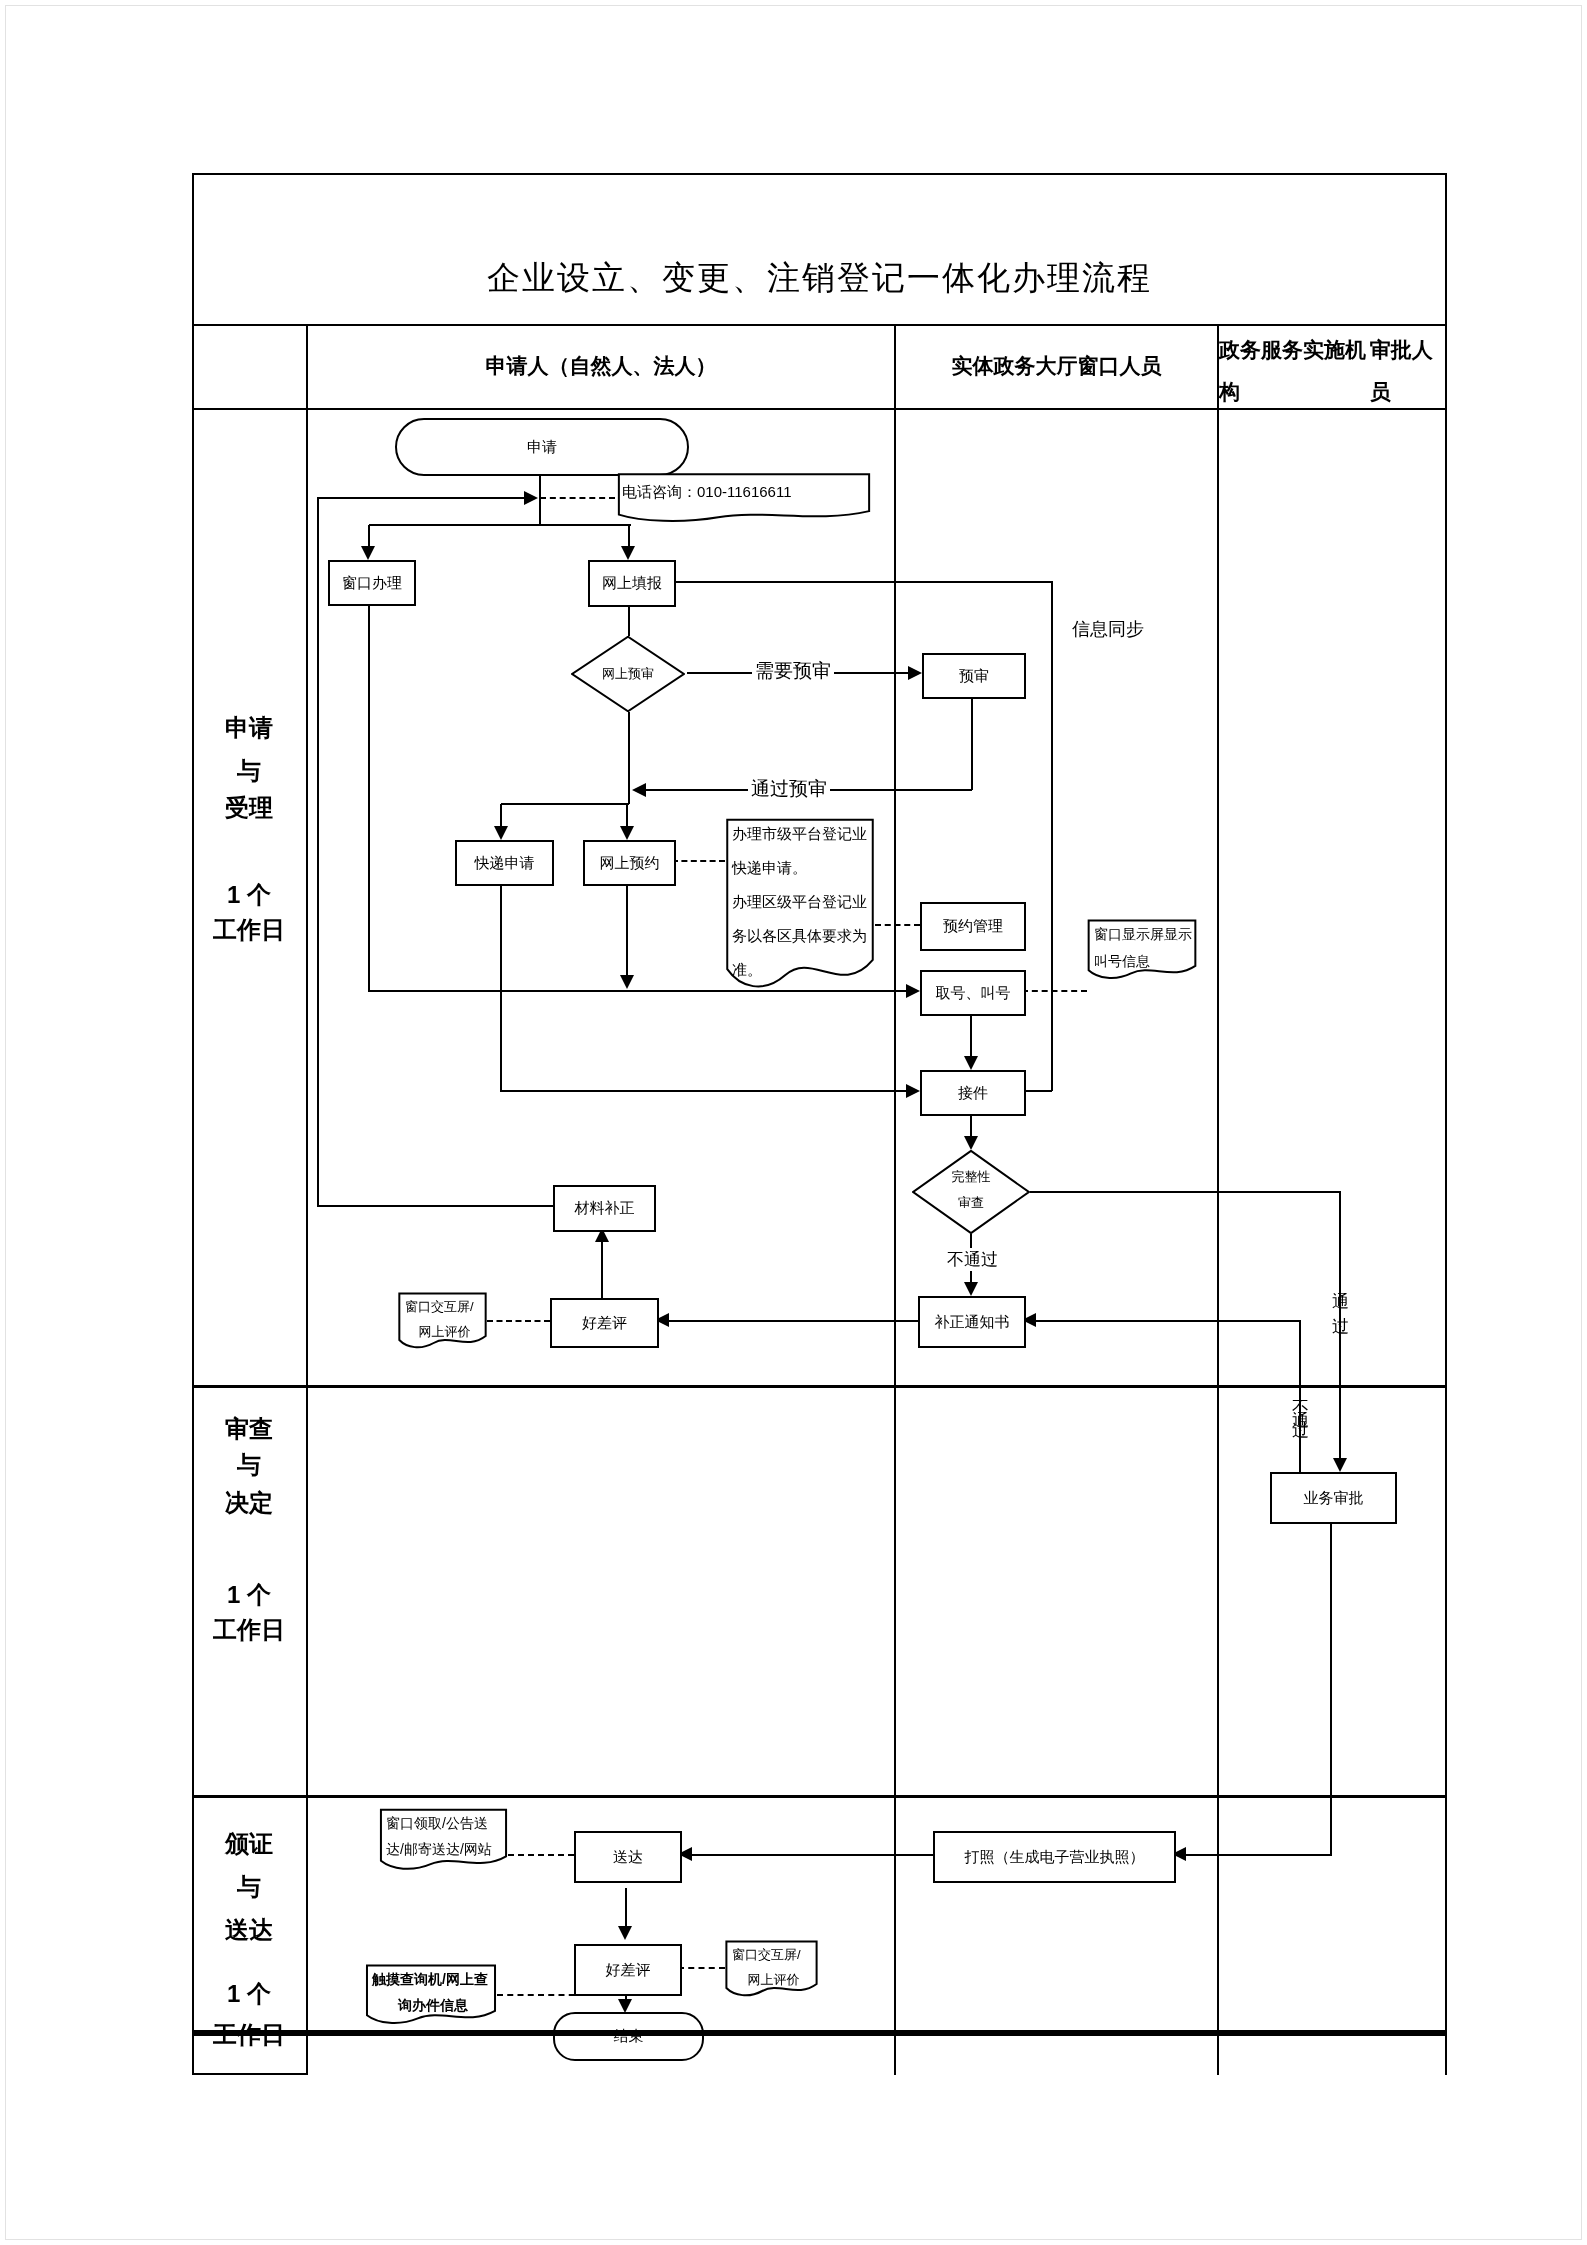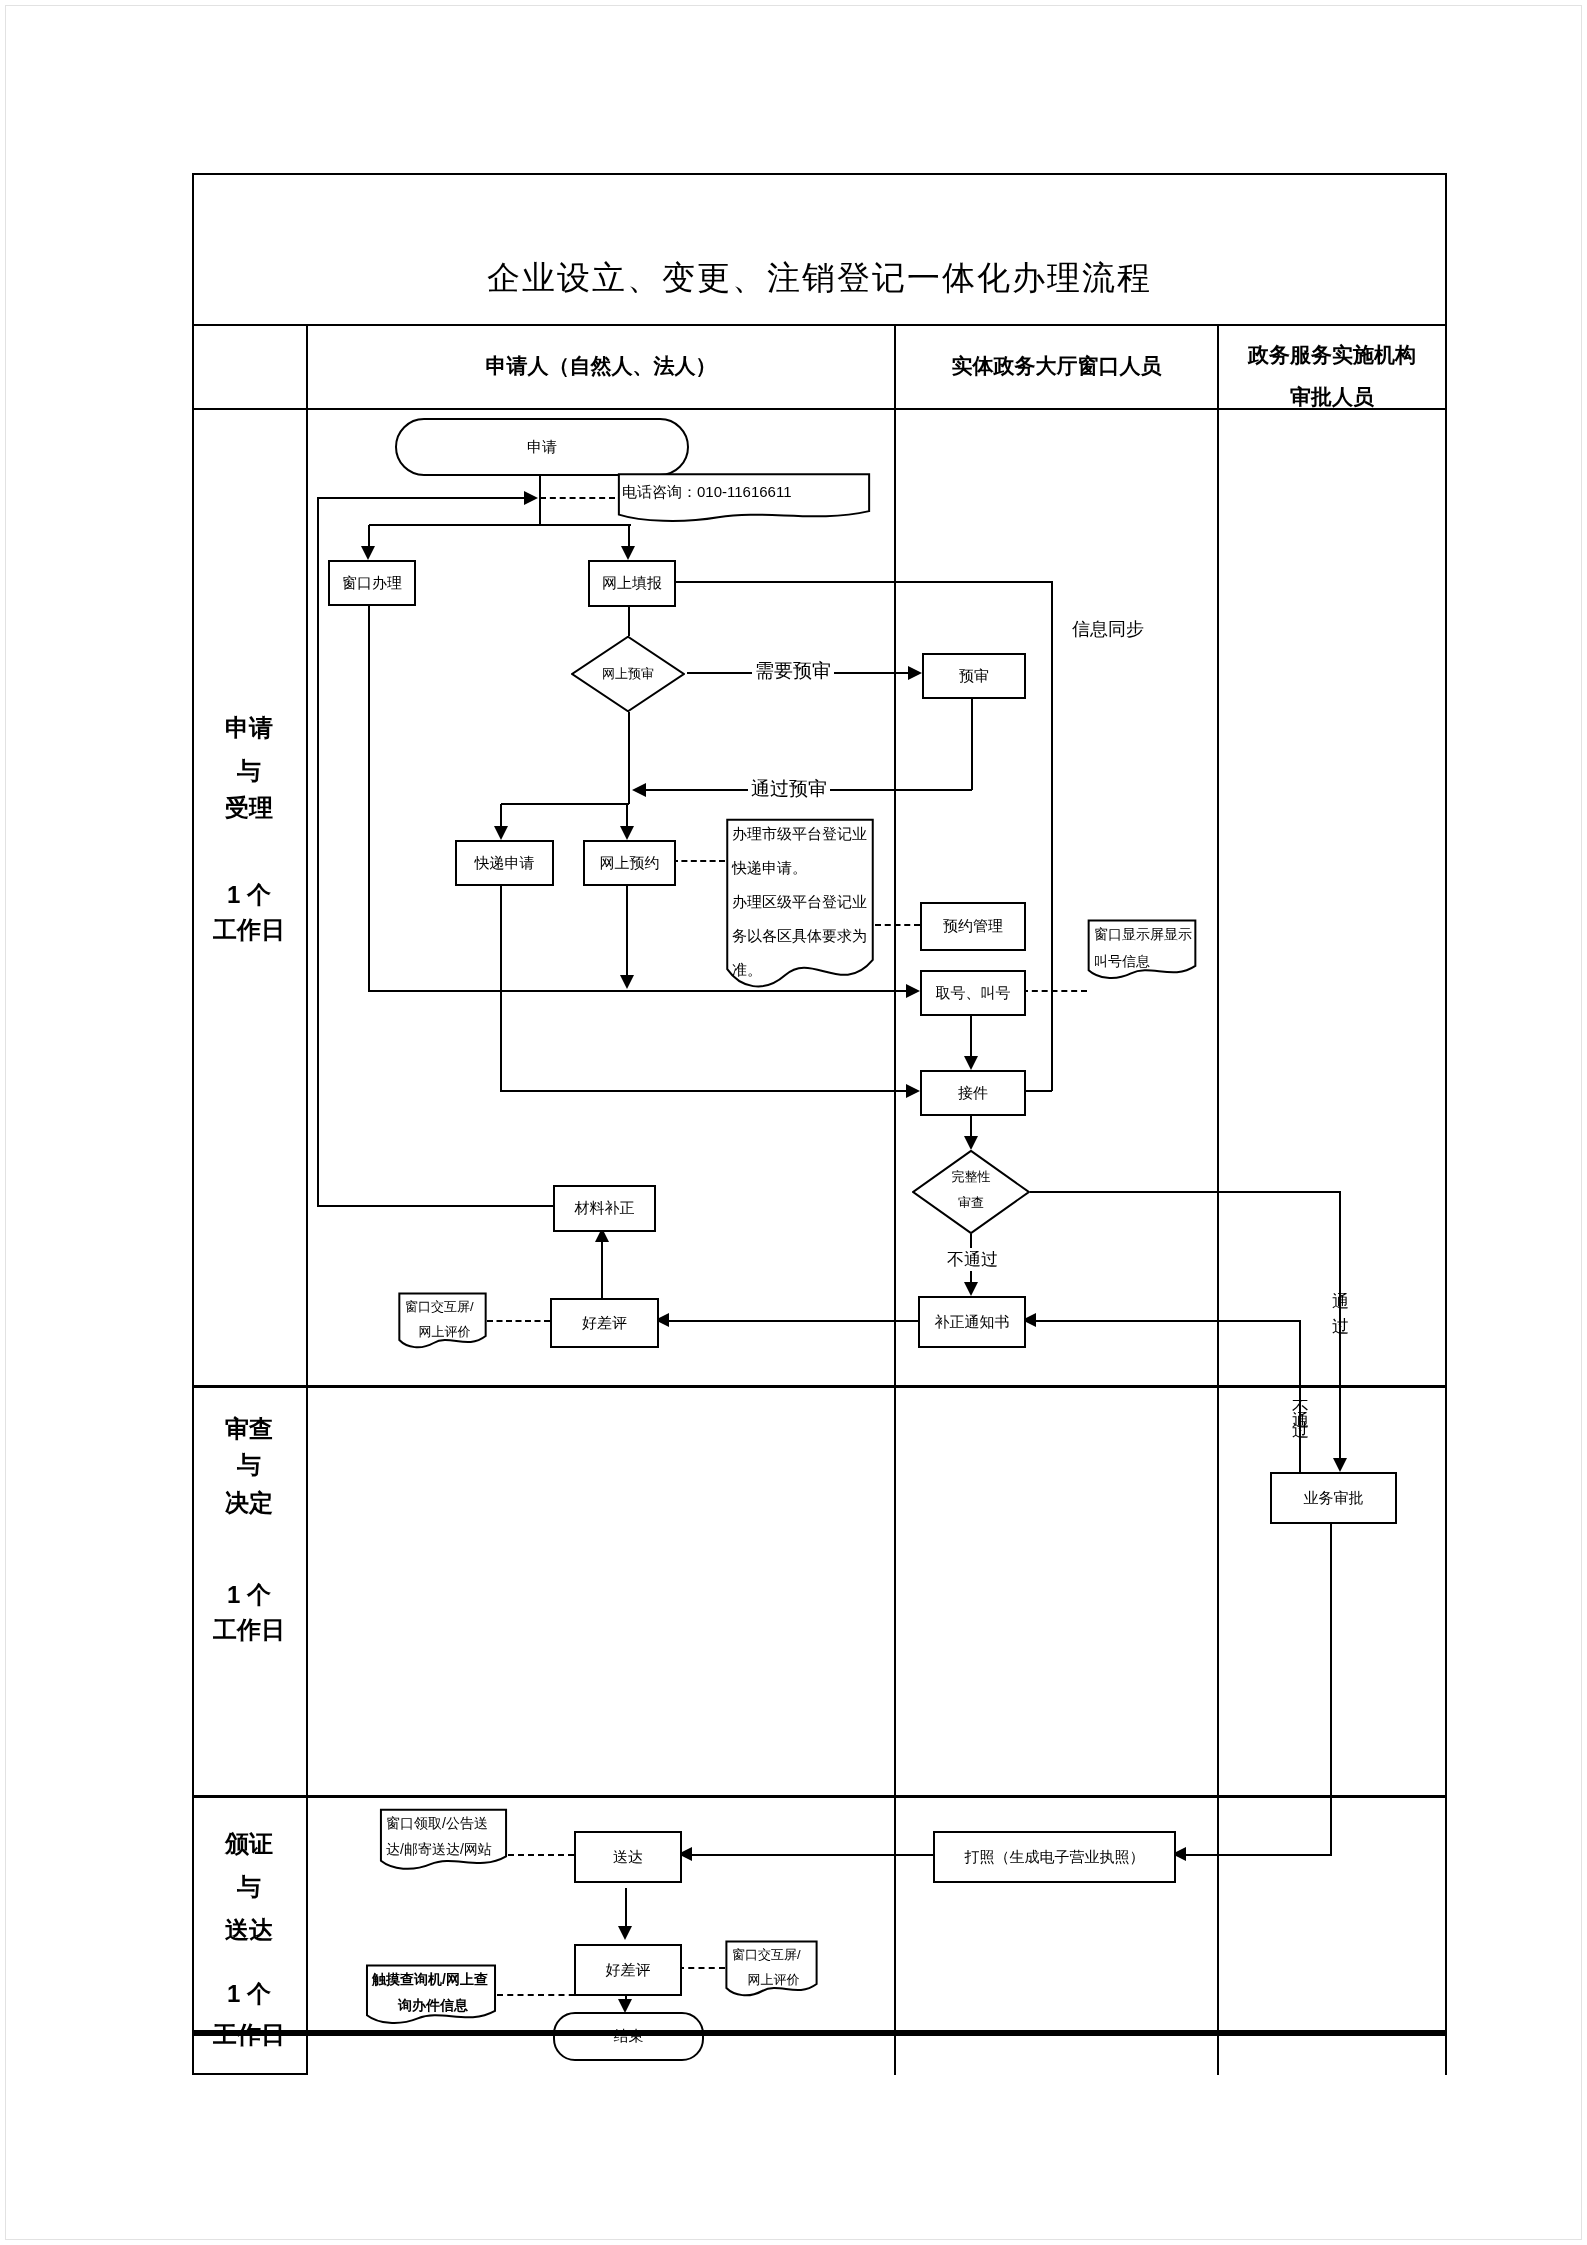--- a/index.html
+++ b/index.html
@@ -28,21 +28,21 @@
   .elabel{position:absolute;font-size:19px;background:#fff;padding:0 3px;z-index:4;white-space:nowrap;}
   .vtext{position:absolute;writing-mode:vertical-rl;text-orientation:upright;
          font-size:17px;z-index:4;white-space:nowrap;}
   .phase{position:absolute;left:192px;width:114px;text-align:center;
          font-weight:bold;font-size:24px;z-index:2;}
   .lane-h{position:absolute;top:324px;height:84px;display:flex;align-items:center;
           justify-content:center;font-weight:bold;font-size:21px;z-index:2;}
   #title{position:absolute;left:192px;top:173px;width:1255px;height:151px;display:flex;
          align-items:center;justify-content:center;font-weight:normal;font-size:33px;
          letter-spacing:2px;z-index:2;padding-top:60px;box-sizing:border-box;}
-  #agency-h{flex-direction:column;overflow:hidden;justify-content:flex-start;
+  #agency-h{flex-direction:row;overflow:hidden;justify-content:flex-start;
             padding-top:10px;box-sizing:border-box;line-height:42px;}
   #thickline{position:absolute;left:192px;top:2030px;width:1255px;height:6px;background:#000;z-index:6;}
 </style>
 </head>
 <body>
 
 <div id="canvas">
   <div id="page-edge"></div>
 
   <div class="grid" style="left:192px;top:173px;width:1255px;height:2px;"></div>

